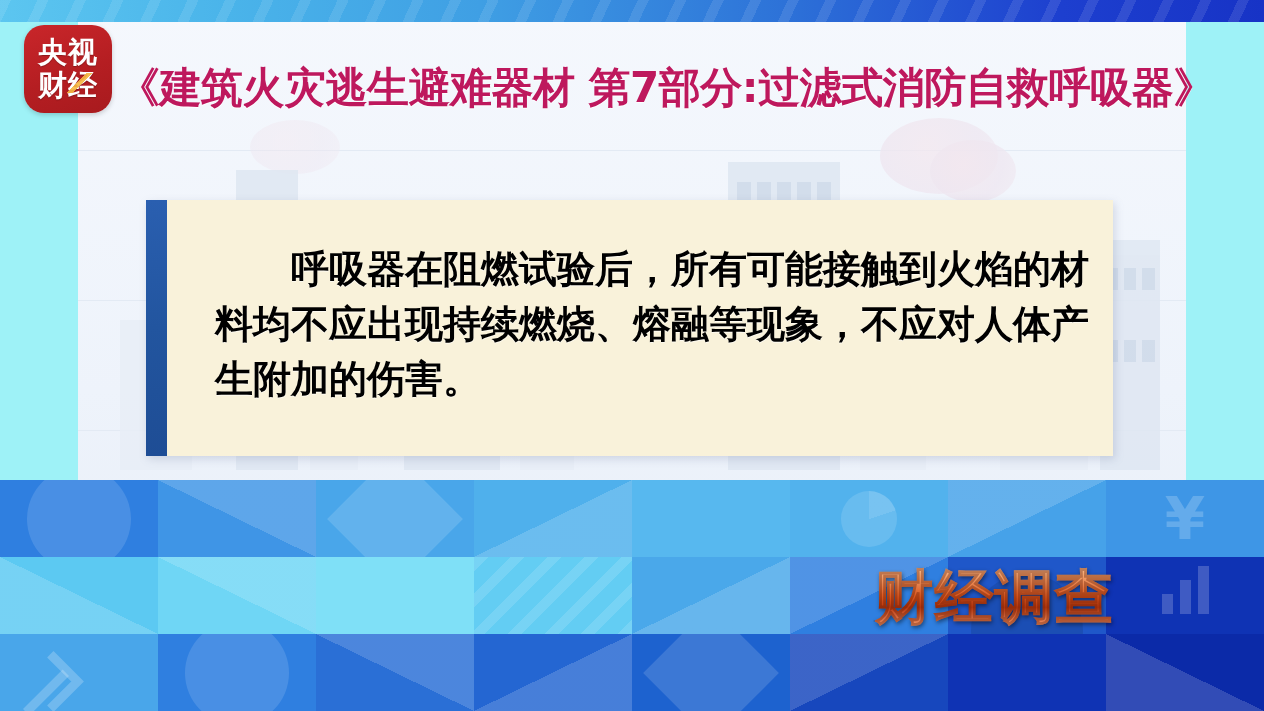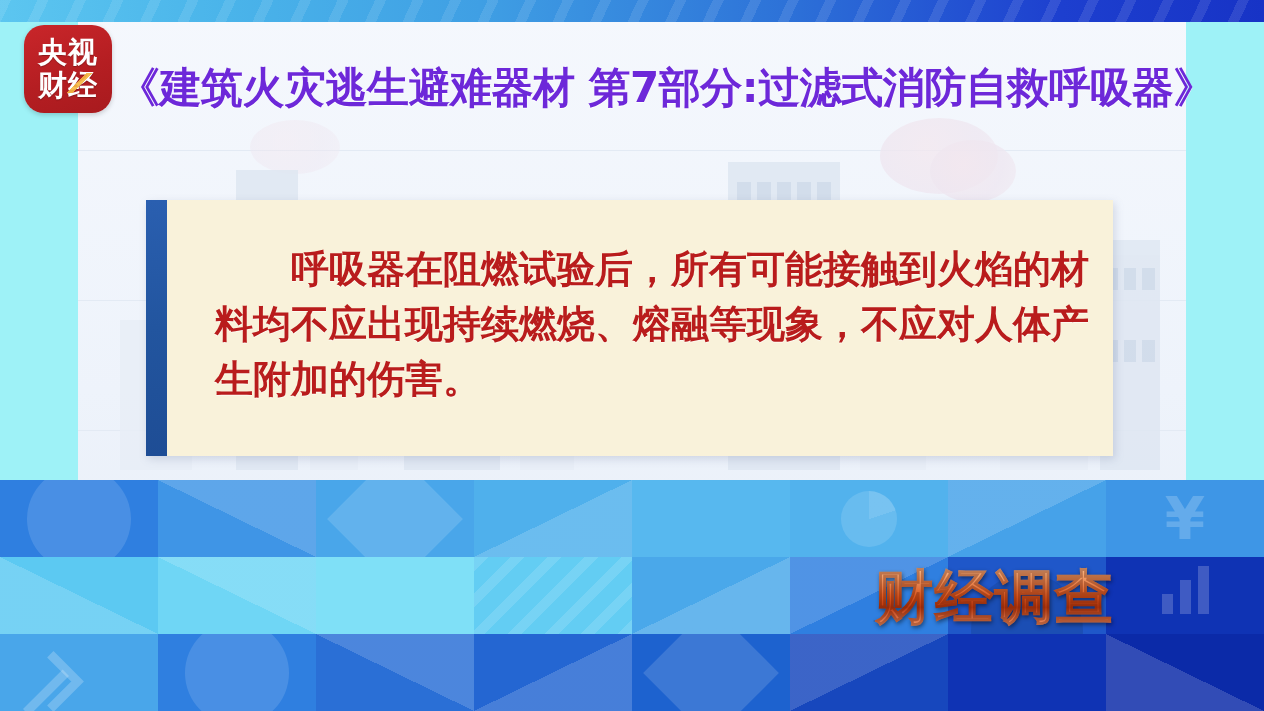--- a/index.html
+++ b/index.html
@@ -85,21 +85,21 @@
     position: absolute; left: 42px; top: 48px; width: 26px; height: 20px;
     background: linear-gradient(135deg, transparent 45%, #f5b942 45%, #f5b942 58%, transparent 58%);
     opacity: .9;
   }
 
   .headline {
     position: absolute; left: 118px; top: 38px;
     width: 1060px;
     font-family: "DejaVu Sans", "Liberation Sans", sans-serif;
     font-size: 42px; font-weight: 900; letter-spacing: -.5px;
-    color: #6d28d9;
+    color: #be185d;
     white-space: nowrap;
     text-shadow: 0 1px 0 rgba(255,255,255,.85);
   }
 
   
   .quote-wrap {
     position: absolute; left: 146px; top: 200px;
     width: 967px; height: 256px;
     filter: drop-shadow(2px 3px 4px rgba(60,80,120,.18));
   }
@@ -108,21 +108,21 @@
     background: linear-gradient(180deg, #2a5fb0 0%, #22559f 50%, #1e4d95 100%);
   }
   .quote-card {
     position: absolute; left: 21px; top: 0; width: 946px; height: 256px;
     background: #f9f2da;
   }
   .quote-text {
     position: absolute; left: 48px; top: 42px; width: 880px;
     font-family: "DejaVu Sans", "Liberation Sans", sans-serif;
     font-size: 38px; font-weight: 900; line-height: 1.45;
-    color: #b91c1c;
+    color: #000000;
     text-indent: 76px;
     letter-spacing: 0px;
     text-shadow: 0 1px 0 rgba(255,255,255,.6);
   }
 
   
   .mosaic {
     position: absolute; left: 0; top: 480px; width: 1264px; height: 231px;
     display: grid;
     grid-template-columns: repeat(8, 158px);

